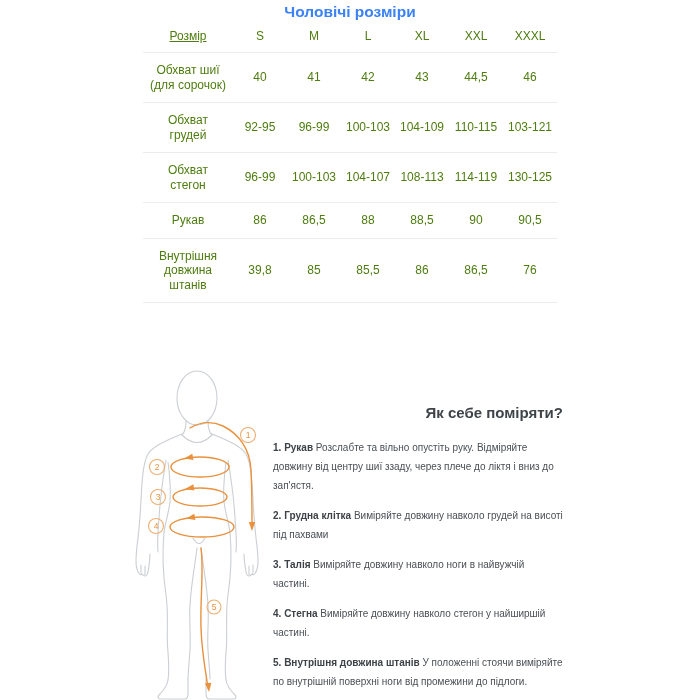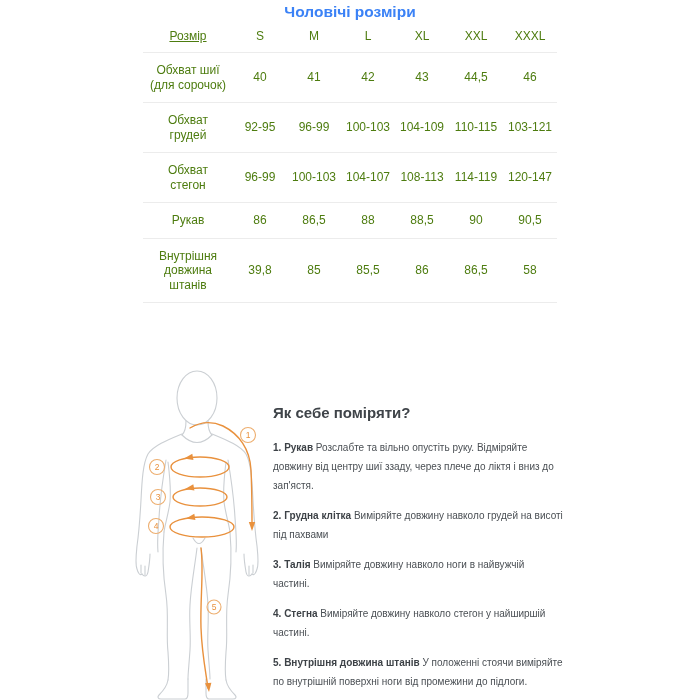--- a/index.html
+++ b/index.html
@@ -14,21 +14,21 @@
   .size-table col.c-size{width:54px;}
   .size-table th{font-weight:normal;text-align:center;vertical-align:middle;
                  padding:2px 2px 9px 2px;border-bottom:1px solid #ececec;}
   .size-table td{text-align:center;vertical-align:middle;line-height:14.5px;
                  padding:10px 2px;border-bottom:1px solid #ececec;}
   .size-table td.lbl{padding-left:7px;padding-right:7px;}
   .u{text-decoration:underline;}
   
   .figure-wrap{position:absolute;left:130px;top:360px;width:155px;height:340px;}
   .guide{position:absolute;left:273px;top:404px;width:290px;}
-  .guide h2{margin:0 0 17px 0;font-size:15px;font-weight:bold;color:#3f4449;}
+  .guide h2{margin:0 0 17px 0;font-size:15px;font-weight:bold;color:#3f4449;text-align:right;}
   .guide p{margin:0 0 11px 0;font-size:10px;line-height:19px;color:#4a4f54;}
   .guide b{color:#3d4247;}
   
   .sil{fill:none;stroke:#cbcfd3;stroke-width:1.1;stroke-linecap:round;stroke-linejoin:round;}
   .orn{fill:none;stroke:#e9913d;stroke-width:1.4;stroke-linecap:round;}
   .orn-head{fill:#e9913d;stroke:none;}
   .mk-c{fill:#fff;fill-opacity:0;stroke:#edae6f;stroke-width:1.1;}
   .mk-t{fill:#e9913d;font-size:8.5px;font-family:"Liberation Sans",sans-serif;
         text-anchor:middle;}
 </style>
@@ -79,39 +79,39 @@
         <td>110-115</td>
         <td>103-121</td>
       </tr>
       <tr>
         <td class="lbl">Обхват стегон</td>
         <td>96-99</td>
         <td>100-103</td>
         <td>104-107</td>
         <td>108-113</td>
         <td>114-119</td>
-        <td>120-147</td>
+        <td>130-125</td>
       </tr>
       <tr>
         <td class="lbl">Рукав</td>
         <td>86</td>
         <td>86,5</td>
         <td>88</td>
         <td>88,5</td>
         <td>90</td>
         <td>90,5</td>
       </tr>
       <tr>
         <td class="lbl">Внутрішня довжина штанів</td>
         <td>39,8</td>
         <td>85</td>
         <td>85,5</td>
         <td>86</td>
         <td>86,5</td>
-        <td>58</td>
+        <td>76</td>
       </tr>
     </tbody>
   </table>
 
   <div class="figure-wrap">
     <svg width="155" height="340" viewBox="0 0 155 340">
 
       <ellipse class="sil" cx="67" cy="38" rx="20" ry="27"></ellipse>
       <path class="sil" d="M56,61 C56,68 55,72 52,75"></path>
       <path class="sil" d="M78,61 C78,68 79,72 82,75"></path>

